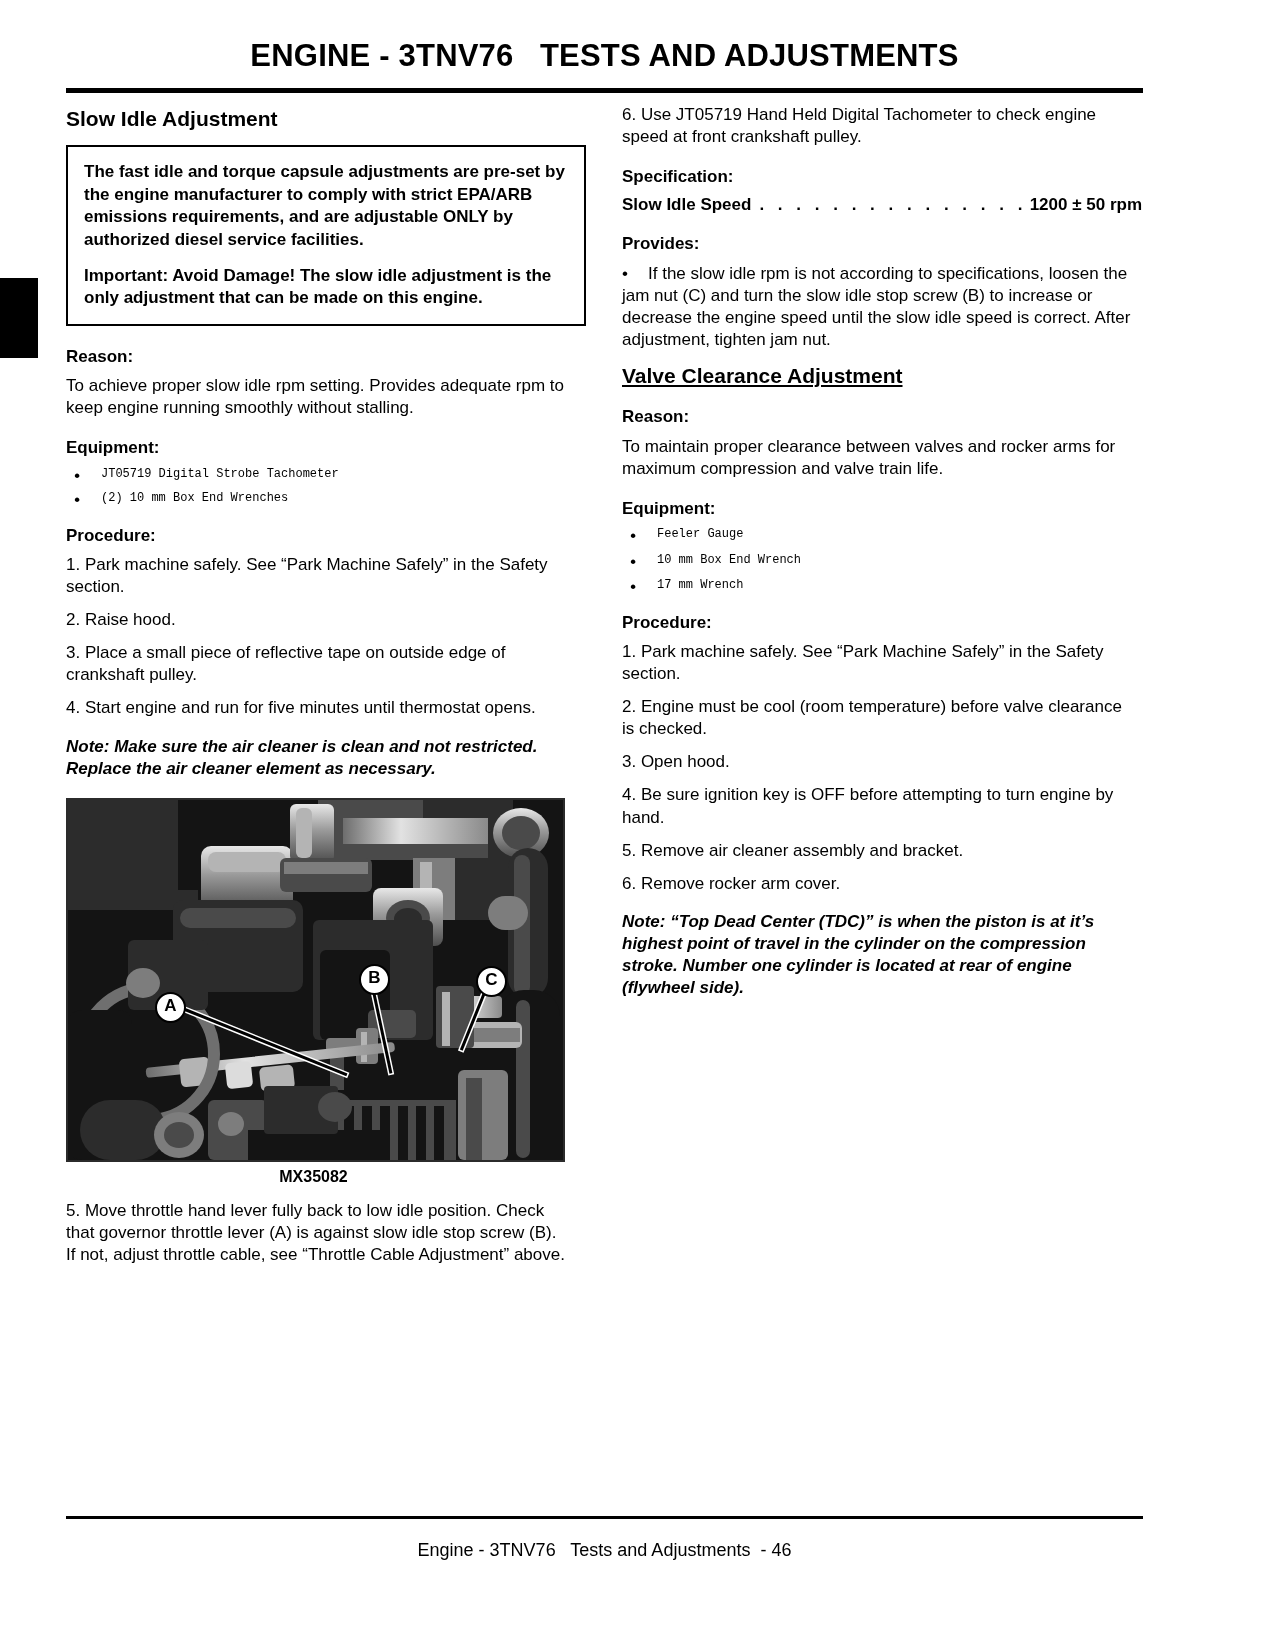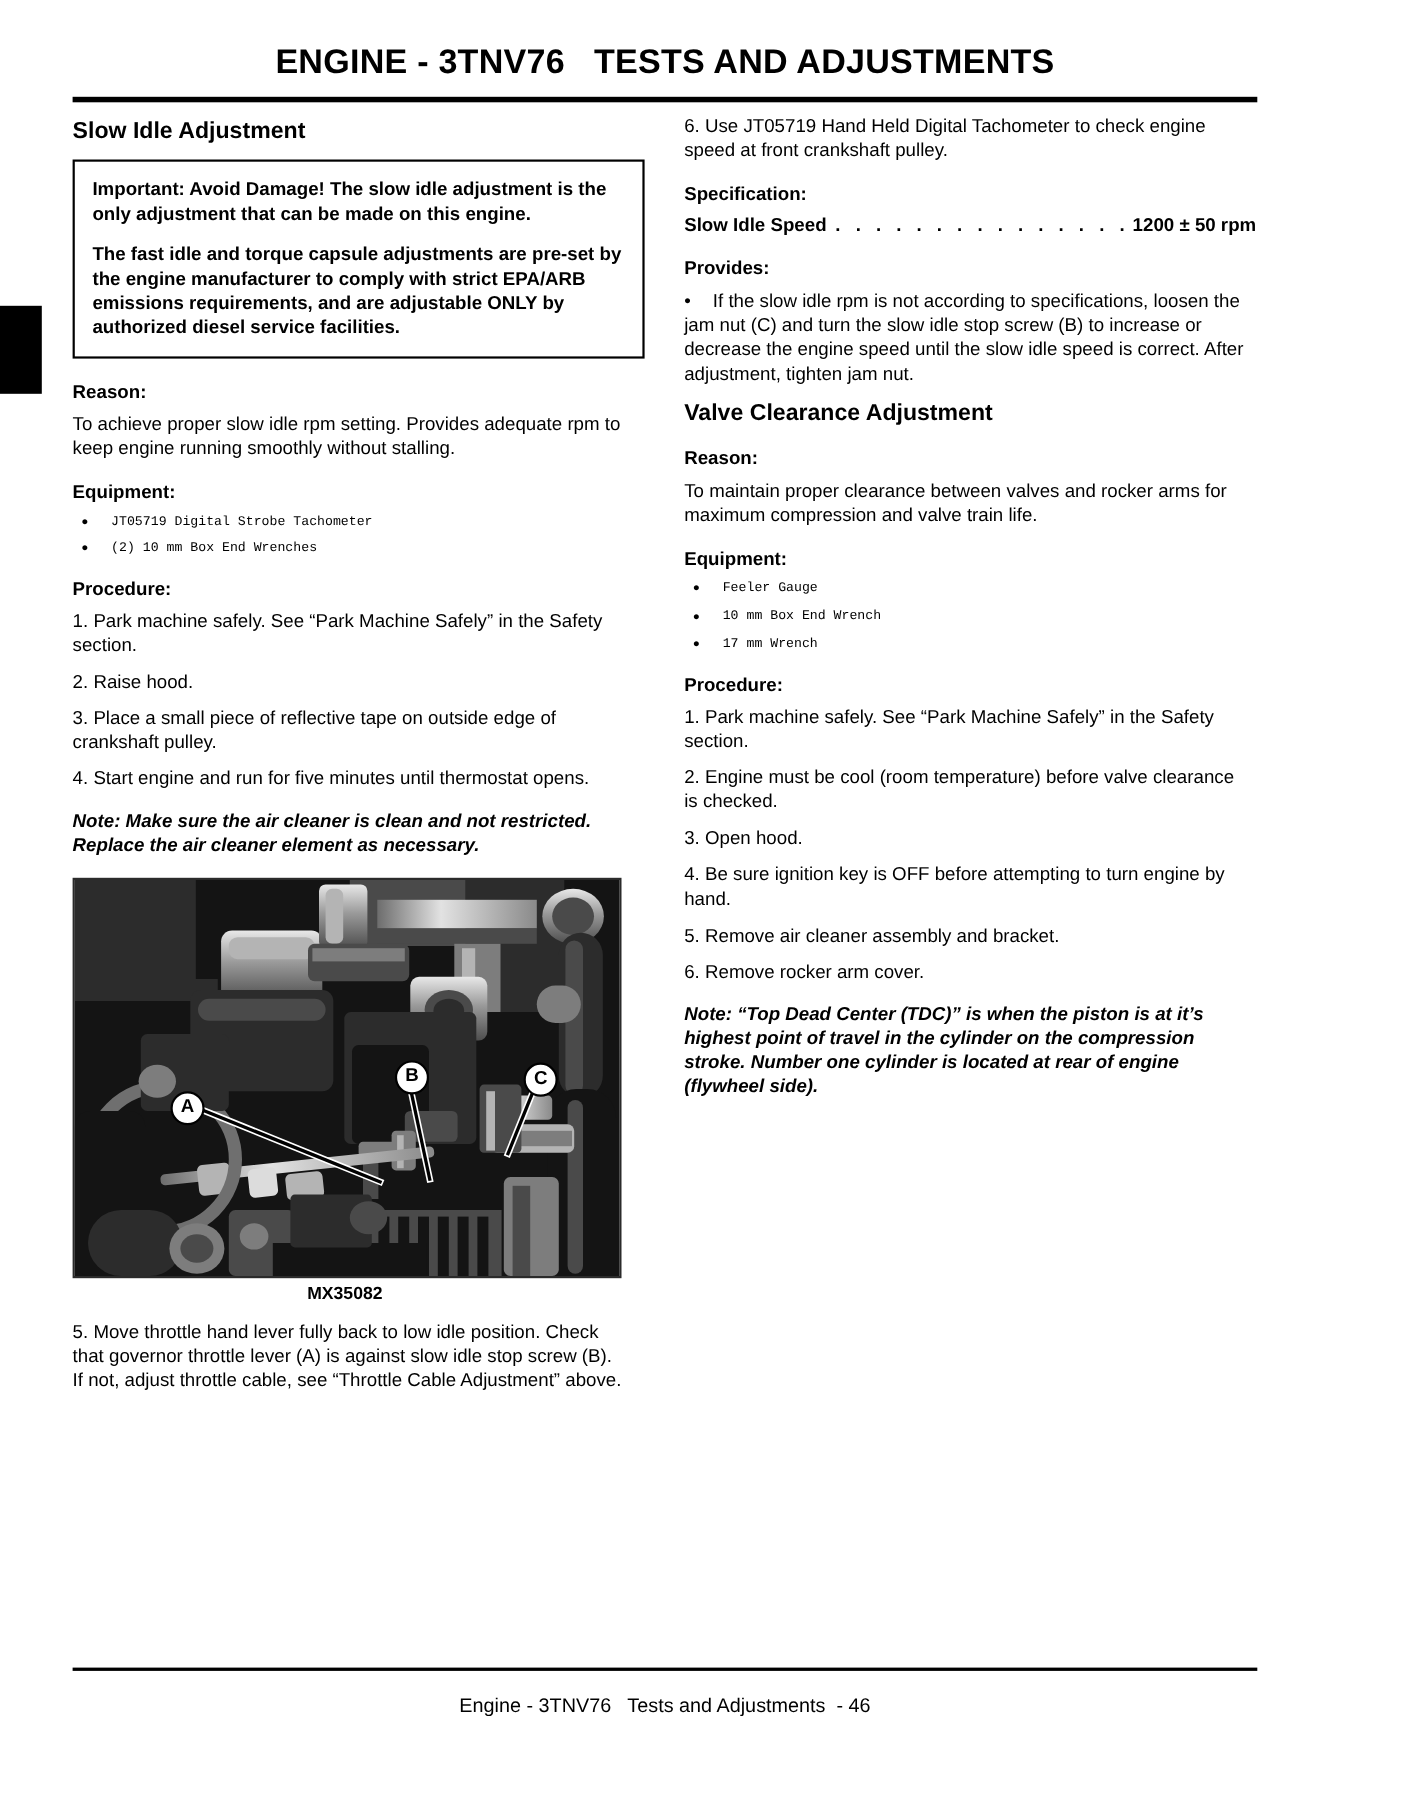--- a/index.html
+++ b/index.html
@@ -253,22 +253,22 @@
   </div>
   <div class="header-rule"></div>
 
   <div class="margin-tab"></div>
 
   <div class="col col-left">
 
     <h2 class="sec-title">Slow Idle Adjustment</h2>
 
     <div class="important-box">
+      <p>The fast idle and torque capsule adjustments are pre-set by the engine manufacturer to comply with strict EPA/ARB emissions requirements, and are adjustable ONLY by authorized diesel service facilities.</p>
       <p>Important: Avoid Damage! The slow idle adjustment is the only adjustment that can be made on this engine.</p>
-      <p>The fast idle and torque capsule adjustments are pre-set by the engine manufacturer to comply with strict EPA/ARB emissions requirements, and are adjustable ONLY by authorized diesel service facilities.</p>
     </div>
 
     <h3 class="sub-head">Reason:</h3>
     <p class="body">To achieve proper slow idle rpm setting. Provides adequate rpm to keep engine running smoothly without stalling.</p>
 
     <h3 class="sub-head">Equipment:</h3>
     <ul class="bullets">
       <li>JT05719 Digital Strobe Tachometer</li>
       <li>(2) 10 mm Box End Wrenches</li>
     </ul>
@@ -385,21 +385,21 @@
     <h3 class="sub-head">Specification:</h3>
     <div class="spec-line">
       <span class="spec-label">Slow Idle Speed</span>
       <span class="leader">. . . . . . . . . . . . . . . . . .</span>
       <span class="spec-value">1200 ± 50 rpm</span>
     </div>
 
     <h3 class="sub-head">Provides:</h3>
     <p class="res-bullet"><span class="dot">•</span><span>If the slow idle rpm is not according to specifications, loosen the jam nut (C) and turn the slow idle stop screw (B) to increase or decrease the engine speed until the slow idle speed is correct. After adjustment, tighten jam nut.</span></p>
 
-    <h2 class="sec-title" style="">Valve Clearance Adjustment</h2>
+    <h2 class="sec-title" style="text-decoration:underline;">Valve Clearance Adjustment</h2>
 
     <h3 class="sub-head">Reason:</h3>
     <p class="body">To maintain proper clearance between valves and rocker arms for maximum compression and valve train life.</p>
 
     <h3 class="sub-head">Equipment:</h3>
     <ul class="bullets tight">
       <li>Feeler Gauge</li>
       <li>10 mm Box End Wrench</li>
       <li>17 mm Wrench</li>
     </ul>

